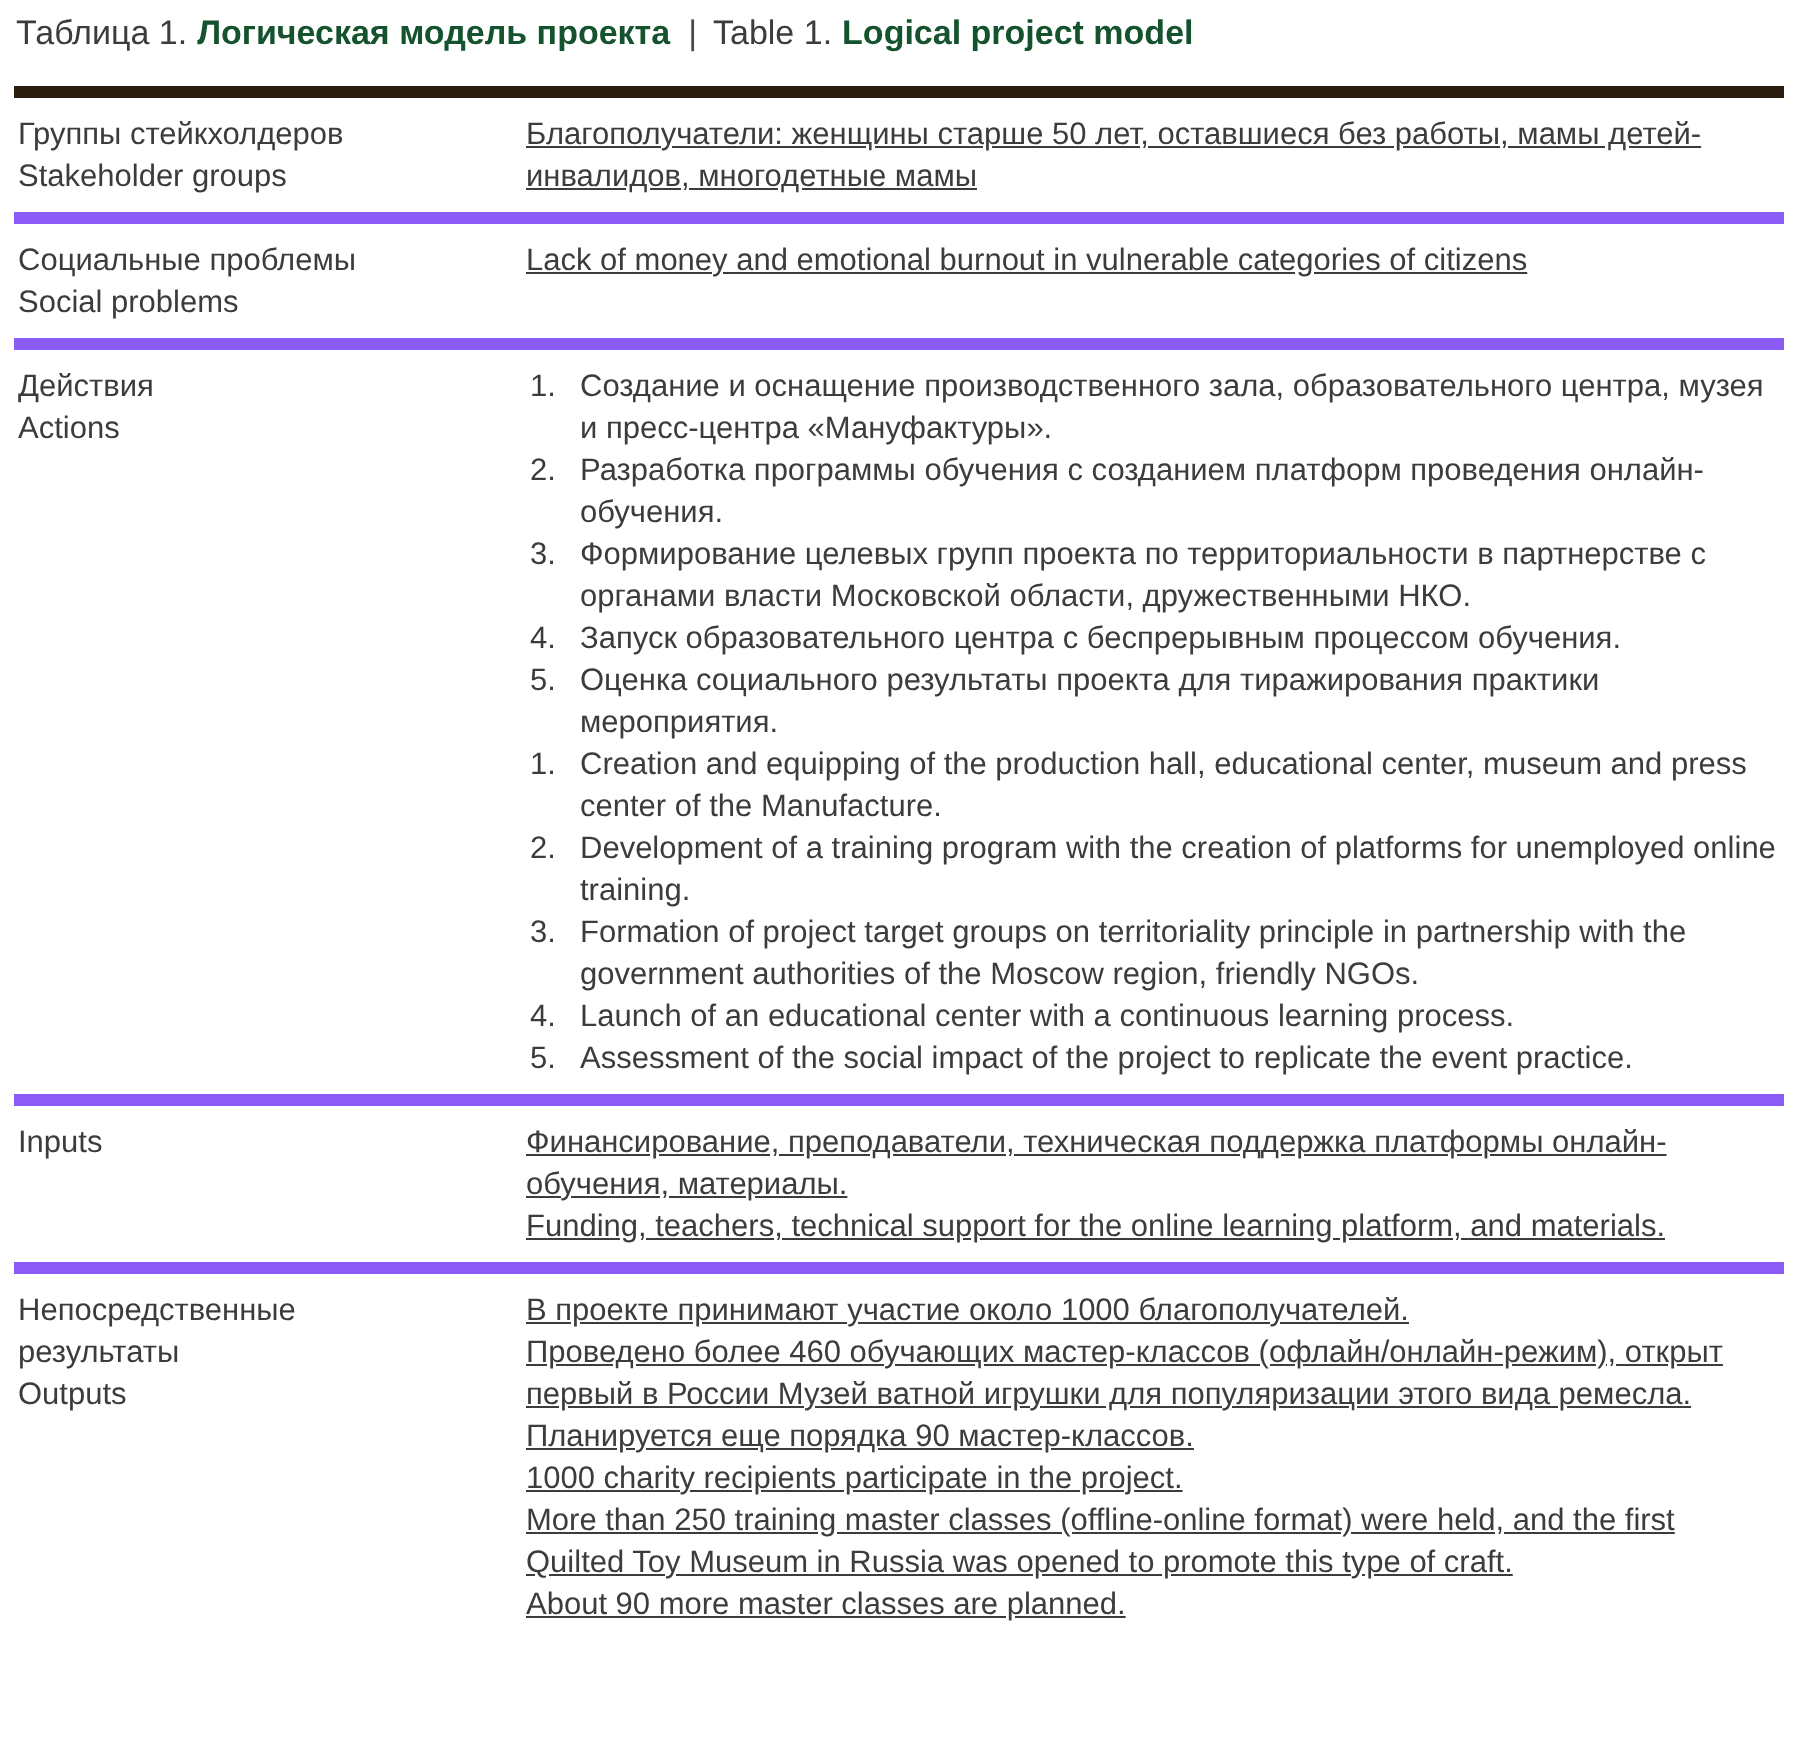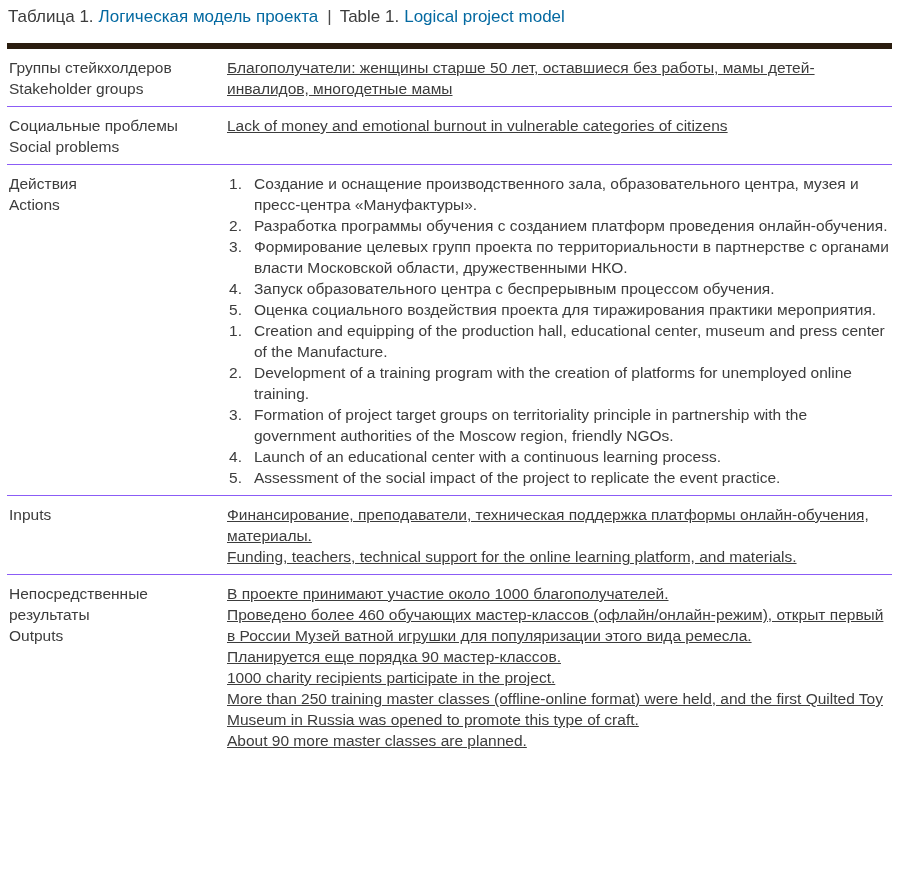--- a/index.html
+++ b/index.html
@@ -13,37 +13,38 @@
   .page { padding: 5px 7px 6px 7px; }
 
   
   .caption {
     font-size: 17px;
     line-height: 24px;
     padding-left: 1px;
     white-space: nowrap;
   }
   .caption .seg { margin-right: 5px; }
-  .caption .bold { font-weight: normal; color: #0369a1; }
+  .caption .bold { font-weight: bold; color: #14532d; }
   .caption .divider { margin: 0 8px 0 4px; color: #4a4a4a; }
 
   
   .thick-rule {
     height: 6px;
     background: #2a1d0f;
     margin-top: 14px;
   }
 
   
   .rows { font-size: 15.5px; line-height: 21px; }
   .row {
     display: flex;
     padding: 8px 0 7px 0;
+    gap: 36px;
   }
-  .row + .row { border-top: 1px solid #8b5cf6; justify-content: space-between; }
+  .row + .row { border-top: 6px solid #8b5cf6; justify-content: space-between; }
 
   .label {
     flex: none;
     width: 196px;
     padding-left: 2px;
   }
   .label div { margin: 0; }
 
   .content {
     flex: 1;
@@ -105,21 +106,21 @@
     <div class="label">
       <div>Действия</div>
       <div>Actions</div>
     </div>
     <div class="content">
           <ol>
             <li>Создание и оснащение производственного зала, образовательного центра, музея и пресс-центра «Мануфактуры».</li>
             <li>Разработка программы обучения с созданием платформ проведения онлайн-обучения.</li>
             <li>Формирование целевых групп проекта по территориальности в партнерстве с органами власти Московской области, дружественными НКО.</li>
             <li>Запуск образовательного центра с беспрерывным процессом обучения.</li>
-            <li>Оценка социального воздействия проекта для тиражирования практики мероприятия.</li>
+            <li>Оценка социального результаты проекта для тиражирования практики мероприятия.</li>
           </ol>
           <ol>
             <li>Creation and equipping of the production hall, educational center, museum and press center of the Manufacture.</li>
             <li>Development of a training program with the creation of platforms for unemployed online training.</li>
             <li>Formation of project target groups on territoriality principle in partnership with the government authorities of the Moscow region, friendly NGOs.</li>
             <li>Launch of an educational center with a continuous learning process.</li>
             <li>Assessment of the social impact of the project to replicate the event practice.</li>
           </ol>
         </div>
   </section>

